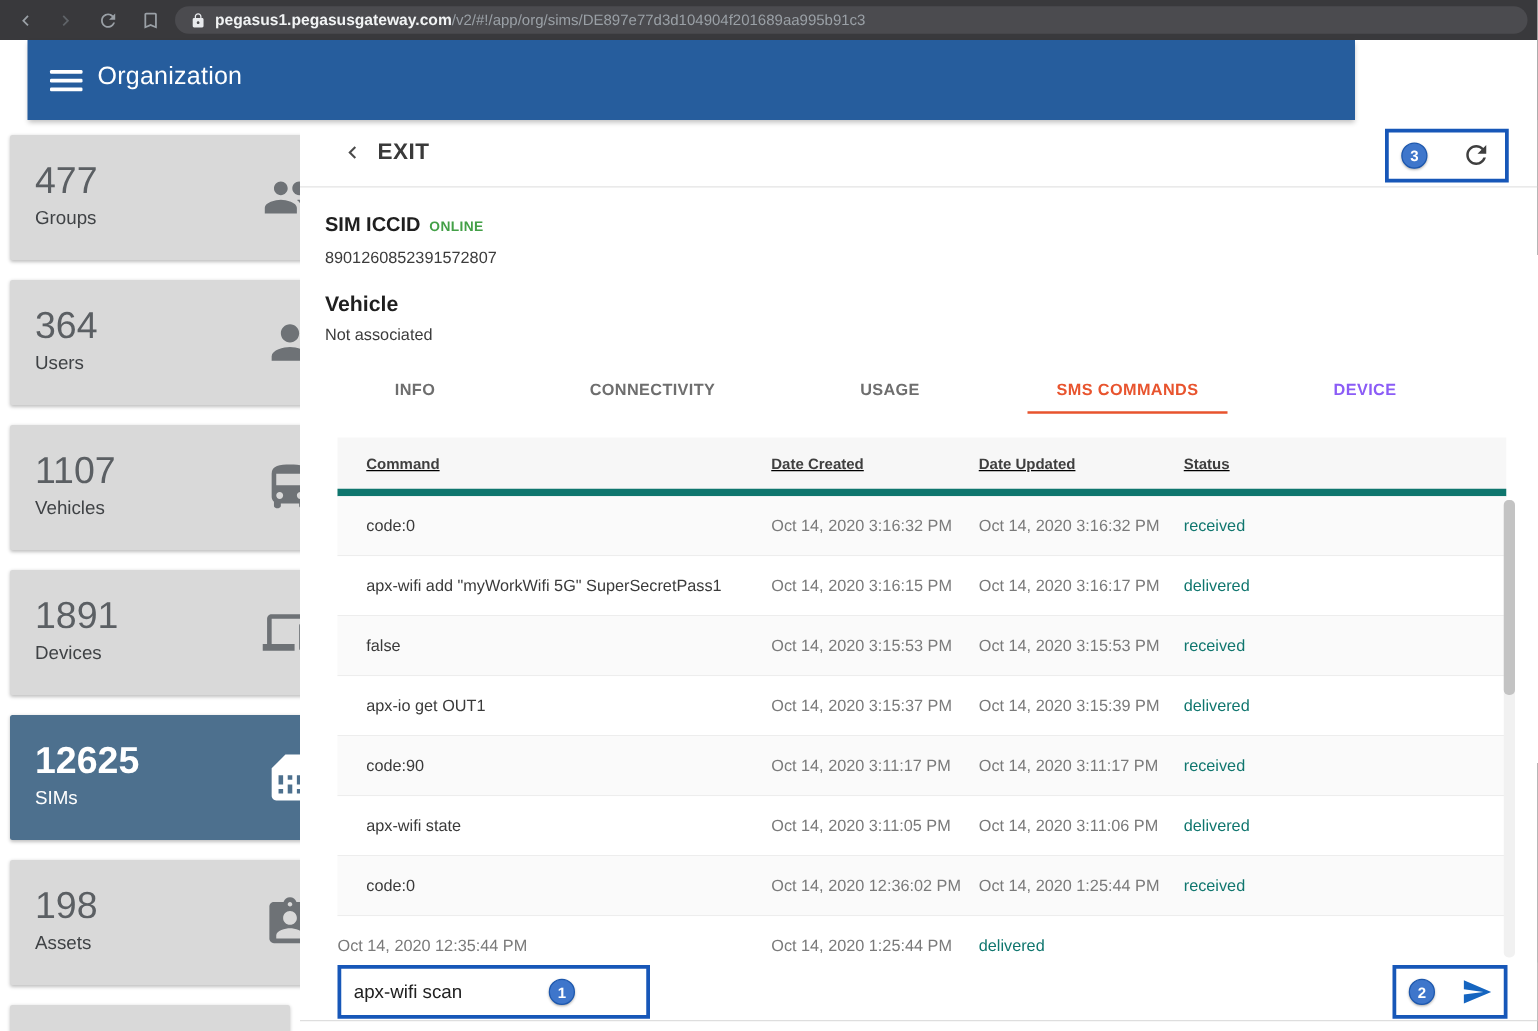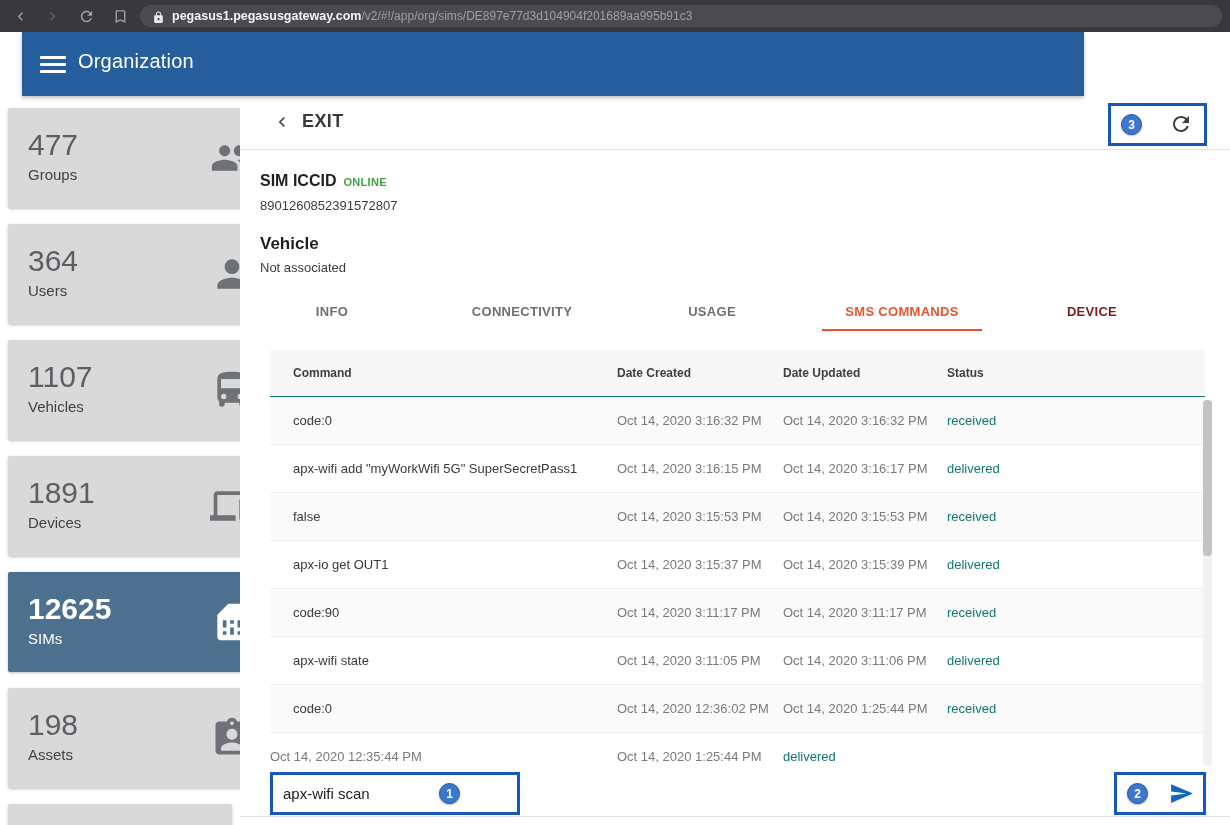--- a/index.html
+++ b/index.html
@@ -51,24 +51,24 @@
   .sim-title { position:absolute; left:20px; top:76px; font-size:16px; font-weight:700; color:#1f1f1f; }
   .sim-status { font-size:11px; font-weight:700; color:#43a047; margin-left:7px; letter-spacing:.3px; }
   .sim-iccid { position:absolute; left:20px; top:102px; font-size:13px; color:#3c3c3c; }
   .vehicle-title { position:absolute; left:20px; top:138px; font-size:17px; font-weight:700; color:#1f1f1f; }
   .vehicle-value { position:absolute; left:20px; top:164px; font-size:13px; color:#3c3c3c; }
 
   .tabs-bar { position:absolute; left:12px; top:195px; height:40px; display:flex;gap:30px; }
   .tab { position:relative; width:160px; height:40px; display:flex; align-items:center; justify-content:center; font-size:13px; font-weight:600; color:#6e6e6e; letter-spacing:.3px; cursor:pointer; }
   .tab.active { color:#e8542e; }
   .tab.active::after { content:""; position:absolute; left:0; right:0; bottom:0; height:2px; background:#e8542e; }
-  .tab.disabled { color:#7f1d1d; cursor:default; }
+  .tab.disabled { color:#8b5cf6; cursor:default; }
 
   .table { position:absolute; left:30px; top:254px; width:935px; }
-  .thead { display:grid; grid-template-columns:347px 166px 164px auto; height:47px; align-items:center; background:#f7f7f7; border-bottom:1px solid #0f766e; }
+  .thead { display:grid; grid-template-columns:347px 166px 164px auto; height:47px; align-items:center; background:#f7f7f7; border-bottom:6px solid #0f766e;text-decoration:underline; }
   .th { font-size:12px; font-weight:700; color:#3f3f3f; }
   .th:first-child { padding-left:23px; }
   .trow { display:grid; grid-template-columns:347px 166px 164px auto; height:48px; align-items:center; border-bottom:1px solid #ededed; background:#fff; cursor:pointer; }
   .trow:nth-child(odd) { background:#fafafa; }
   .td { font-size:13px; color:#3a3a3a; white-space:nowrap; overflow:hidden; text-overflow:ellipsis; }
   .td-cmd { padding-left:23px; }
   .td-date { color:#7a7a7a; }
   .td-status { color:#0f766e; }
 
   .vscroll { position:absolute; left:963px; top:304px; width:9px; height:366px; background:#f1f1f1; border-radius:4px; }

